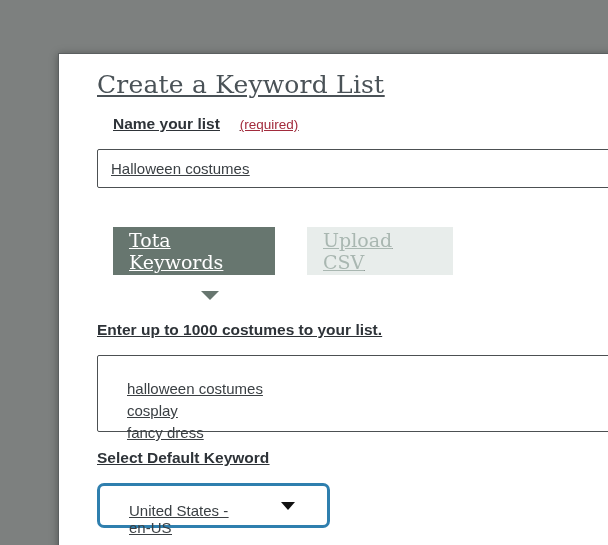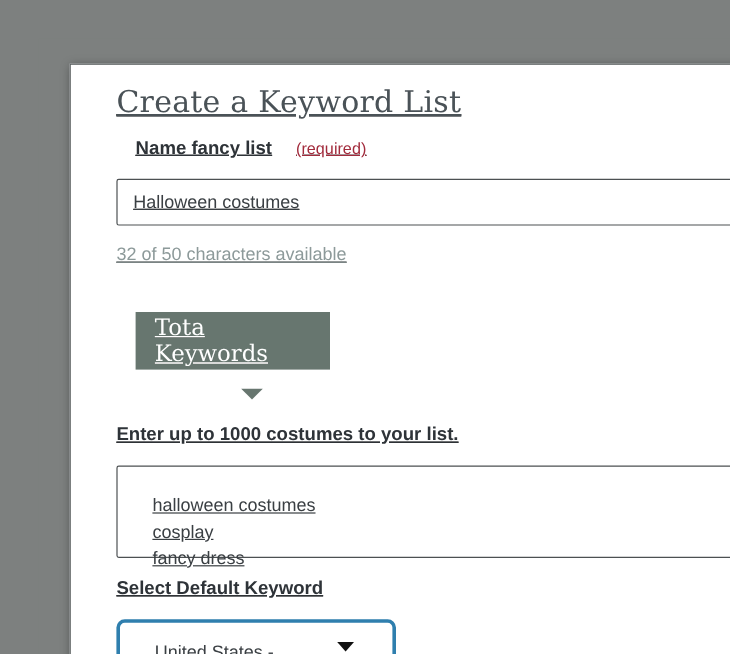--- a/index.html
+++ b/index.html
@@ -204,31 +204,33 @@
 
   <div class="bd-clipped-text" style="left:345px;">Average Organic CTR</div>
   <div class="bd-clipped-text" style="left:578px;">Tota</div>
 </div>
 
 <div class="modal">
 
   <h1 class="modal-title">Create a Keyword List</h1>
 
   <div class="field-label">
-    <span>Name fancy list</span><span class="required-note">(required)</span>
+    <span>Name your list</span><span class="required-note">(required)</span>
   </div>
 
   <input class="name-input" type="text" value="Halloween costumes" style="">
 
-  <div class="helper-text">32 of 50 characters available</div>
 
   <div class="tabs">
     <div class="tab tab-active">
       <span>Tota Keywords</span>
       <div class="tab-pointer"></div>
+    </div>
+    <div class="tab tab-inactive">
+      <span>Upload CSV</span>
     </div>
   </div>
 
   <div class="field-label" style="margin-top:30px;">Enter up to 1000 costumes to your list.</div>
 
   <div class="keywords-wrap">
     <textarea class="keywords-input" style="">halloween costumes
 cosplay
 fancy dress</textarea>
     <div class="scrollbar-track">

